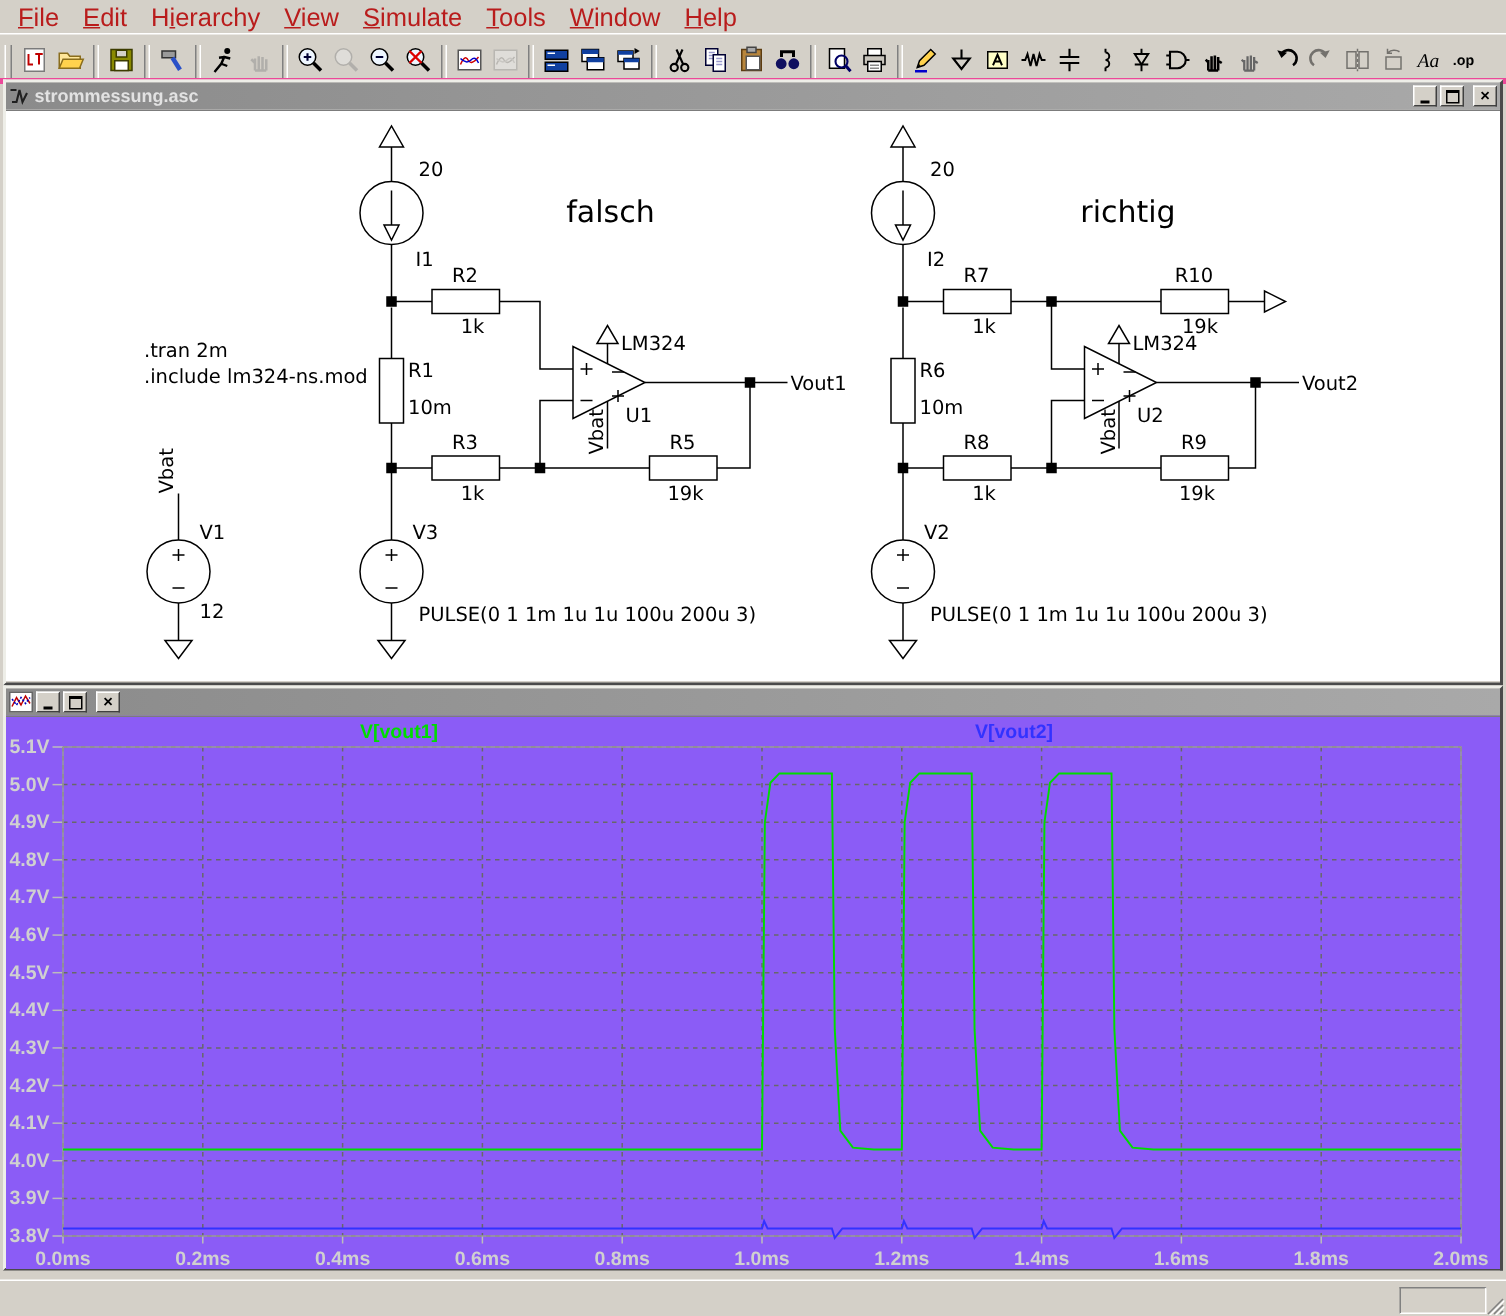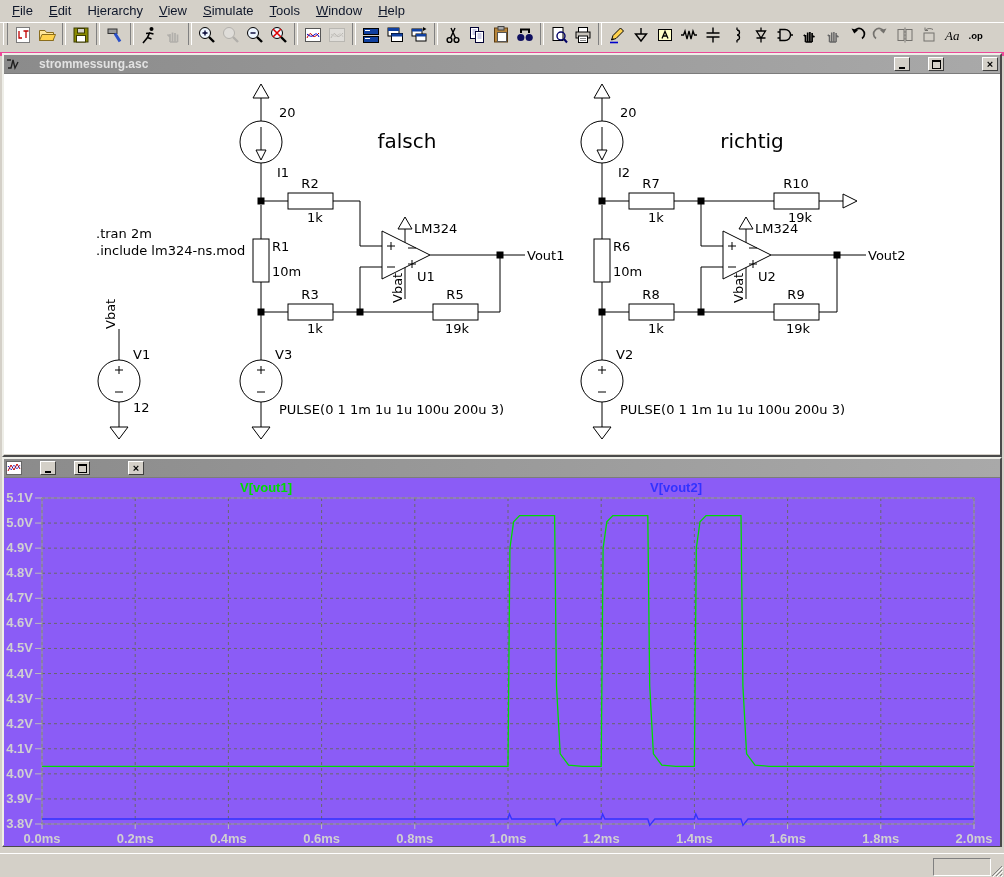--- a/index.html
+++ b/index.html
@@ -1,36 +1,36 @@
 <!DOCTYPE html>
 <html><head>
 <meta charset="utf-8">
 <style>
   html,body{margin:0;padding:0}
   body{background:#d4d0c8;font-family:"Liberation Sans",sans-serif}
   .app{position:relative;width:1004px;height:877px;background:#d4d0c8;overflow:hidden}
 
   
-  .menubar{height:22px;display:flex;align-items:center;padding-left:4px;font-size:13px;color:#0f172a}
+  .menubar{height:22px;display:flex;padding-left:4px;font-size:17px;color:#b91c1c}
   .menu-item{padding:2px 8px 3px 8px;white-space:nowrap}
   .menu-item u{text-decoration:underline}
 
   
-  .toolbar{height:29px;display:flex;align-items:flex-start;padding-left:2px;
+  .toolbar{height:29px;display:flex;align-items:flex-end;padding-left:2px;
            border-top:1px solid #fff;border-bottom:4px solid #ec4899;background:#d4d0c8}
   .tgrip{width:3px;height:22px;border-left:1px solid #fff;border-right:1px solid #808080;margin:0 3px 0 1px}
   .tbtn{width:24px;height:24px;display:flex;align-items:center;justify-content:center;flex:0 0 auto}
   .tbtn.disabled{opacity:.45;filter:grayscale(1)}
   .tsep{width:2px;height:22px;border-left:1px solid #808080;border-right:1px solid #fff;margin:0 3px;flex:0 0 auto}
 
   
   .window{position:absolute;left:2px;width:1000px;background:#d4d0c8;
           border:2px solid;border-color:#eeeee8 #4a4a4a #4a4a4a #eeeee8;box-sizing:border-box}
   .titlebar{height:18px;display:flex;align-items:center;background:linear-gradient(to right,#8b8b8b,#a9a9a9);
-            padding:0 2px;gap:18px}
+            padding:0 2px;gap:2px}
   .title-text{flex:1;color:#e2e2e2;font-weight:bold;font-size:12px;white-space:nowrap;overflow:hidden}
   .wbtn{width:16px;height:14px;background:#d4d0c8;border:1px solid;border-color:#fff #404040 #404040 #fff;
         display:flex;align-items:center;justify-content:center;font-size:11px;font-weight:bold;color:#000;box-sizing:border-box}
   .minbar{width:6px;height:2px;background:#000;margin-top:7px}
   .maxbox{width:7px;height:6px;border:1px solid #000;border-top-width:2px}
   .close-gap{width:2px}
   .client{position:relative;overflow:hidden;border-top:1px solid #7c7c7c}
   .schematic-client{background:#fff;height:380px}
   .wave-client{background:#8b5cf6;height:368px}
 

